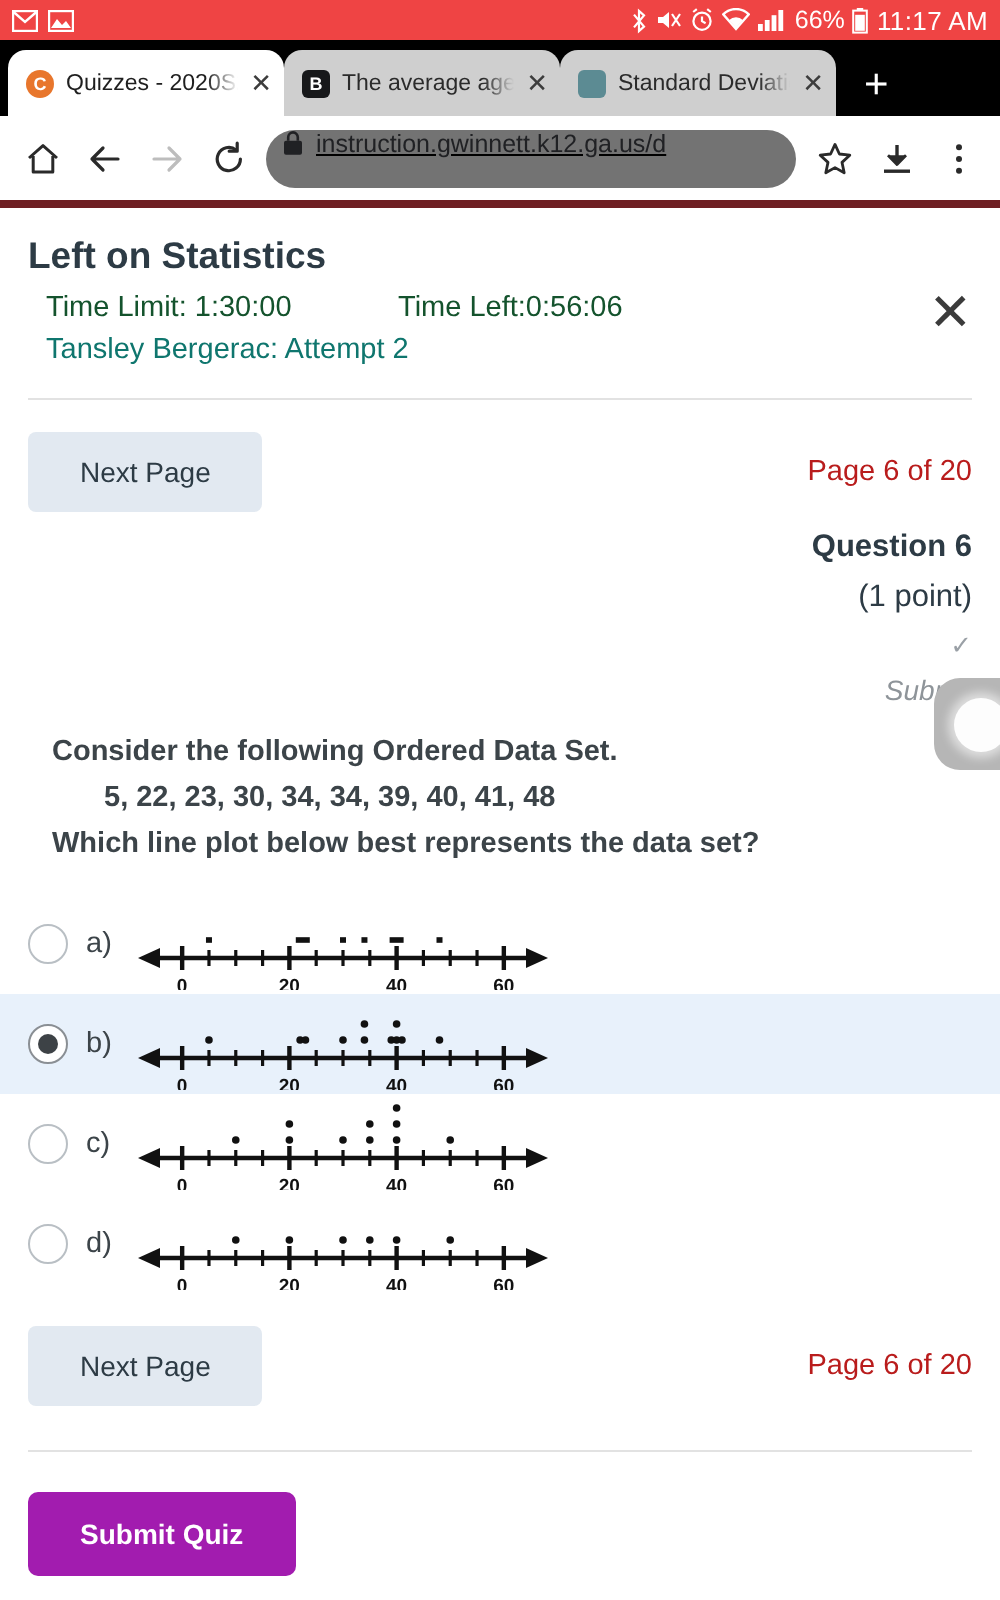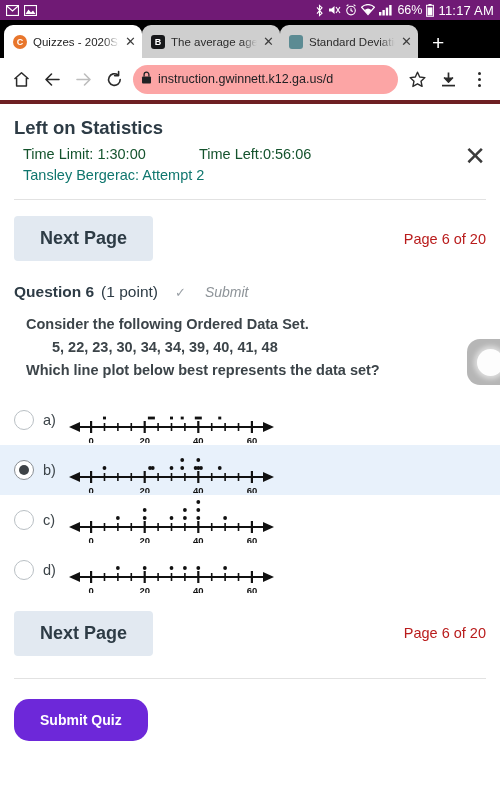--- a/index.html
+++ b/index.html
@@ -5,21 +5,21 @@
   * { box-sizing: border-box; margin: 0; padding: 0; }
   html, body {
     width: 500px; height: 800px;
     font-family: "Liberation Sans", sans-serif;
     background: #ffffff;
     overflow: hidden;
   }
 
   
   .statusbar {
-    height: 20px; background: #701a75; color: #fff;
+    height: 20px; background: #ef4444; color: #fff;
     display: flex; align-items: center;
     padding: 0 6px; font-size: 12px;
   }
   .sb-left { display: flex; align-items: center; gap: 5px; }
   .sb-right { margin-left: auto; display: flex; align-items: center; gap: 4px; }
   .sb-ico { display: inline-flex; align-items: center; justify-content: center; }
   .sb-clock { font-size: 13px; font-weight: 400; letter-spacing: .2px; }
   .sb-pct { font-size: 12.5px; }
 
   
@@ -59,23 +59,23 @@
     height: 42px; background: #ffffff;
     display: flex; align-items: center; gap: 1px; padding: 0 6px;
   }
   .tb-btn {
     width: 30px; height: 30px; flex: none;
     display: flex; align-items: center; justify-content: center;
     color: #2a2a2a;
   }
   .tb-btn.disabled { color: #bdbdbd; }
   .omnibox {
-    flex: 1; height: 29px; background: #fca5a5; border-radius: 15px;
-    display: flex; align-items: center; gap: 6px; padding: 0 8px;
-    margin: 0 3px; overflow: hidden;
+    flex: 1; height: 29px; background: #737373; border-radius: 15px;
+    display: flex; gap: 6px; padding: 0 8px;
+    margin: 0 3px; overflow: hidden; text-decoration: underline;
   }
   .omni-url {
     font-size: 12.5px; color: #202124; white-space: nowrap; flex: 1;
     overflow: hidden;
     -webkit-mask-image: linear-gradient(90deg,#000 90%,transparent 100%);
     mask-image: linear-gradient(90deg,#000 90%,transparent 100%);
   }
   .accentbar { height: 4px; background: #6e1f23; }
 
   
@@ -88,26 +88,26 @@
   .close-x {
     position: absolute; right: 14px; top: 26px;
     font-size: 26px; color: #3b3b3b; line-height: 1; font-weight: 300;
   }
 
   .rule { height: 1px; background: #e2e2e2; margin: 16px 0 0 0; }
 
   .nav-row { display: flex; align-items: center; margin-top: 16px; }
   .btn-next {
     background: #e2e9f1; color: #2d3b45; border: none;
-    font-size: 18px; font-weight: bold;
+    font-size: 14px; font-weight: normal;
     padding: 12px 26px; border-radius: 4px;
   }
   .page-count { margin-left: auto; font-size: 14.5px; color: #b91c1c; }
 
-  .q-head { margin-top: 22px; display: flex; align-items: center; gap: 7px; }
+  .q-head { margin-top: 9px; display: flex; align-items: flex-end; gap: 7px; flex-direction: column; }
   .q-num { font-size: 15.5px; font-weight: bold; color: #2d3b45; }
   .q-pts { font-size: 15.5px; color: #2d3b45; }
   .q-saved { font-size: 14px; font-style: italic; color: #8e9499; margin-left: 12px; }
   .q-check { color: #9aa0a6; font-size: 13px; margin-left: 10px; }
 
   .q-body { margin-top: 12px; padding-left: 12px; color: #3c4449; font-size: 14.5px; line-height: 1.6; font-weight: bold; }
   .q-data { padding-left: 26px; }
 
   
   .float-btn {
@@ -135,23 +135,23 @@
     display: flex; align-items: center; justify-content: center;
   }
   .radio.on { border-color: #8a8f94; }
   .radio .dot { width: 10px; height: 10px; border-radius: 50%; background: #3d4246; }
   .opt-letter { font-size: 14.5px; color: #3c4449; margin-left: 9px; width: 20px; flex: none; }
   .plot { flex: none; }
 
   .footer-rule { height: 1px; background: #e2e2e2; margin-top: 22px; }
   .submit-row { display: flex; align-items: center; margin-top: 20px; }
   .btn-submit {
-    background: #6d28d9; color: #fff; border: none;
+    background: #a21caf; color: #fff; border: none;
     font-size: 14px; font-weight: bold;
-    padding: 13px 26px; border-radius: 15px;
+    padding: 13px 26px; border-radius: 5px;
   }
   .saved-note { margin-left: 22px; font-size: 15px; font-style: italic; color: #41474b; }
 </style>
 </head>
 <body>
 
 <div class="statusbar">
   <div class="sb-left">
     <span class="sb-ico">
       <svg width="13" height="11" viewBox="0 0 13 11">

